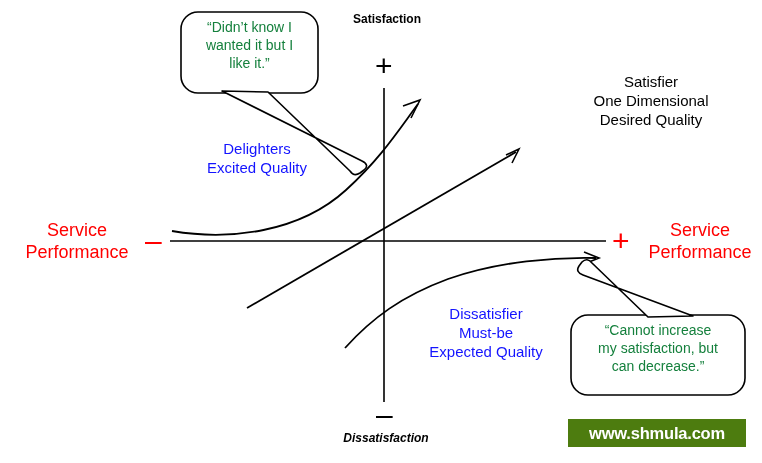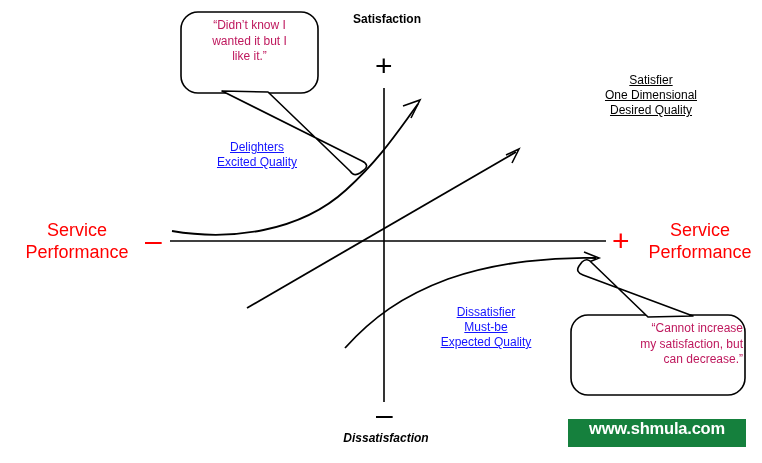--- a/index.html
+++ b/index.html
@@ -40,43 +40,42 @@
   }
   .sign {
     position: absolute;
     font-size: 30px;
     line-height: 1;
     color: #000000;
     font-family: "Liberation Sans", sans-serif;
   }
   .sign.red { color: #ff0000; }
   .quad-label {
-    font-size: 12px;
+    font-size: 15px;
     color: #1414ff;
     line-height: 1.25;
-    text-decoration: underline;
   }
   .quad-label.black { color: #000000; }
   .bubble-text {
     position: absolute;
-    font-size: 12px;
-    color: #be185d;
+    font-size: 14px;
+    color: #15803d;
     text-align: center;
     line-height: 1.3;
     white-space: pre;
   }
   #watermark {
     position: absolute;
     left: 568px;
     top: 419px;
     width: 178px;
     height: 28px;
-    background: #15803d;
+    background: #4d7c0f;
     display: flex;
-    align-items: flex-start;
+    align-items: center;
     justify-content: center;
   }
   #watermark span {
     color: #ffffff;
     font-weight: bold;
     font-size: 16.5px;
     letter-spacing: -0.2px;
   }
 </style>
 </head>
@@ -123,21 +122,21 @@
   <div class="lbl quad-label black" style="left:544px; top:73px; width:214px;">Satisfier
 One Dimensional
 Desired Quality</div>
   <div class="lbl quad-label" style="left:400px; top:305px; width:172px;">Dissatisfier
 Must-be
 Expected Quality</div>
 
   <div class="bubble-text" style="left:183px; top:18px; width:133px;">“Didn’t know I
 wanted it but I
 like it.”</div>
-  <div class="bubble-text" style="left:573px; top:321px; width:170px;text-align:right;">“Cannot increase
+  <div class="bubble-text" style="left:573px; top:321px; width:170px;">“Cannot increase
 my satisfaction, but
 can decrease.”</div>
 
   <div id="watermark">
     <span>www.shmula.com</span>
   </div>
 
 </div>
 
 </body></html>

